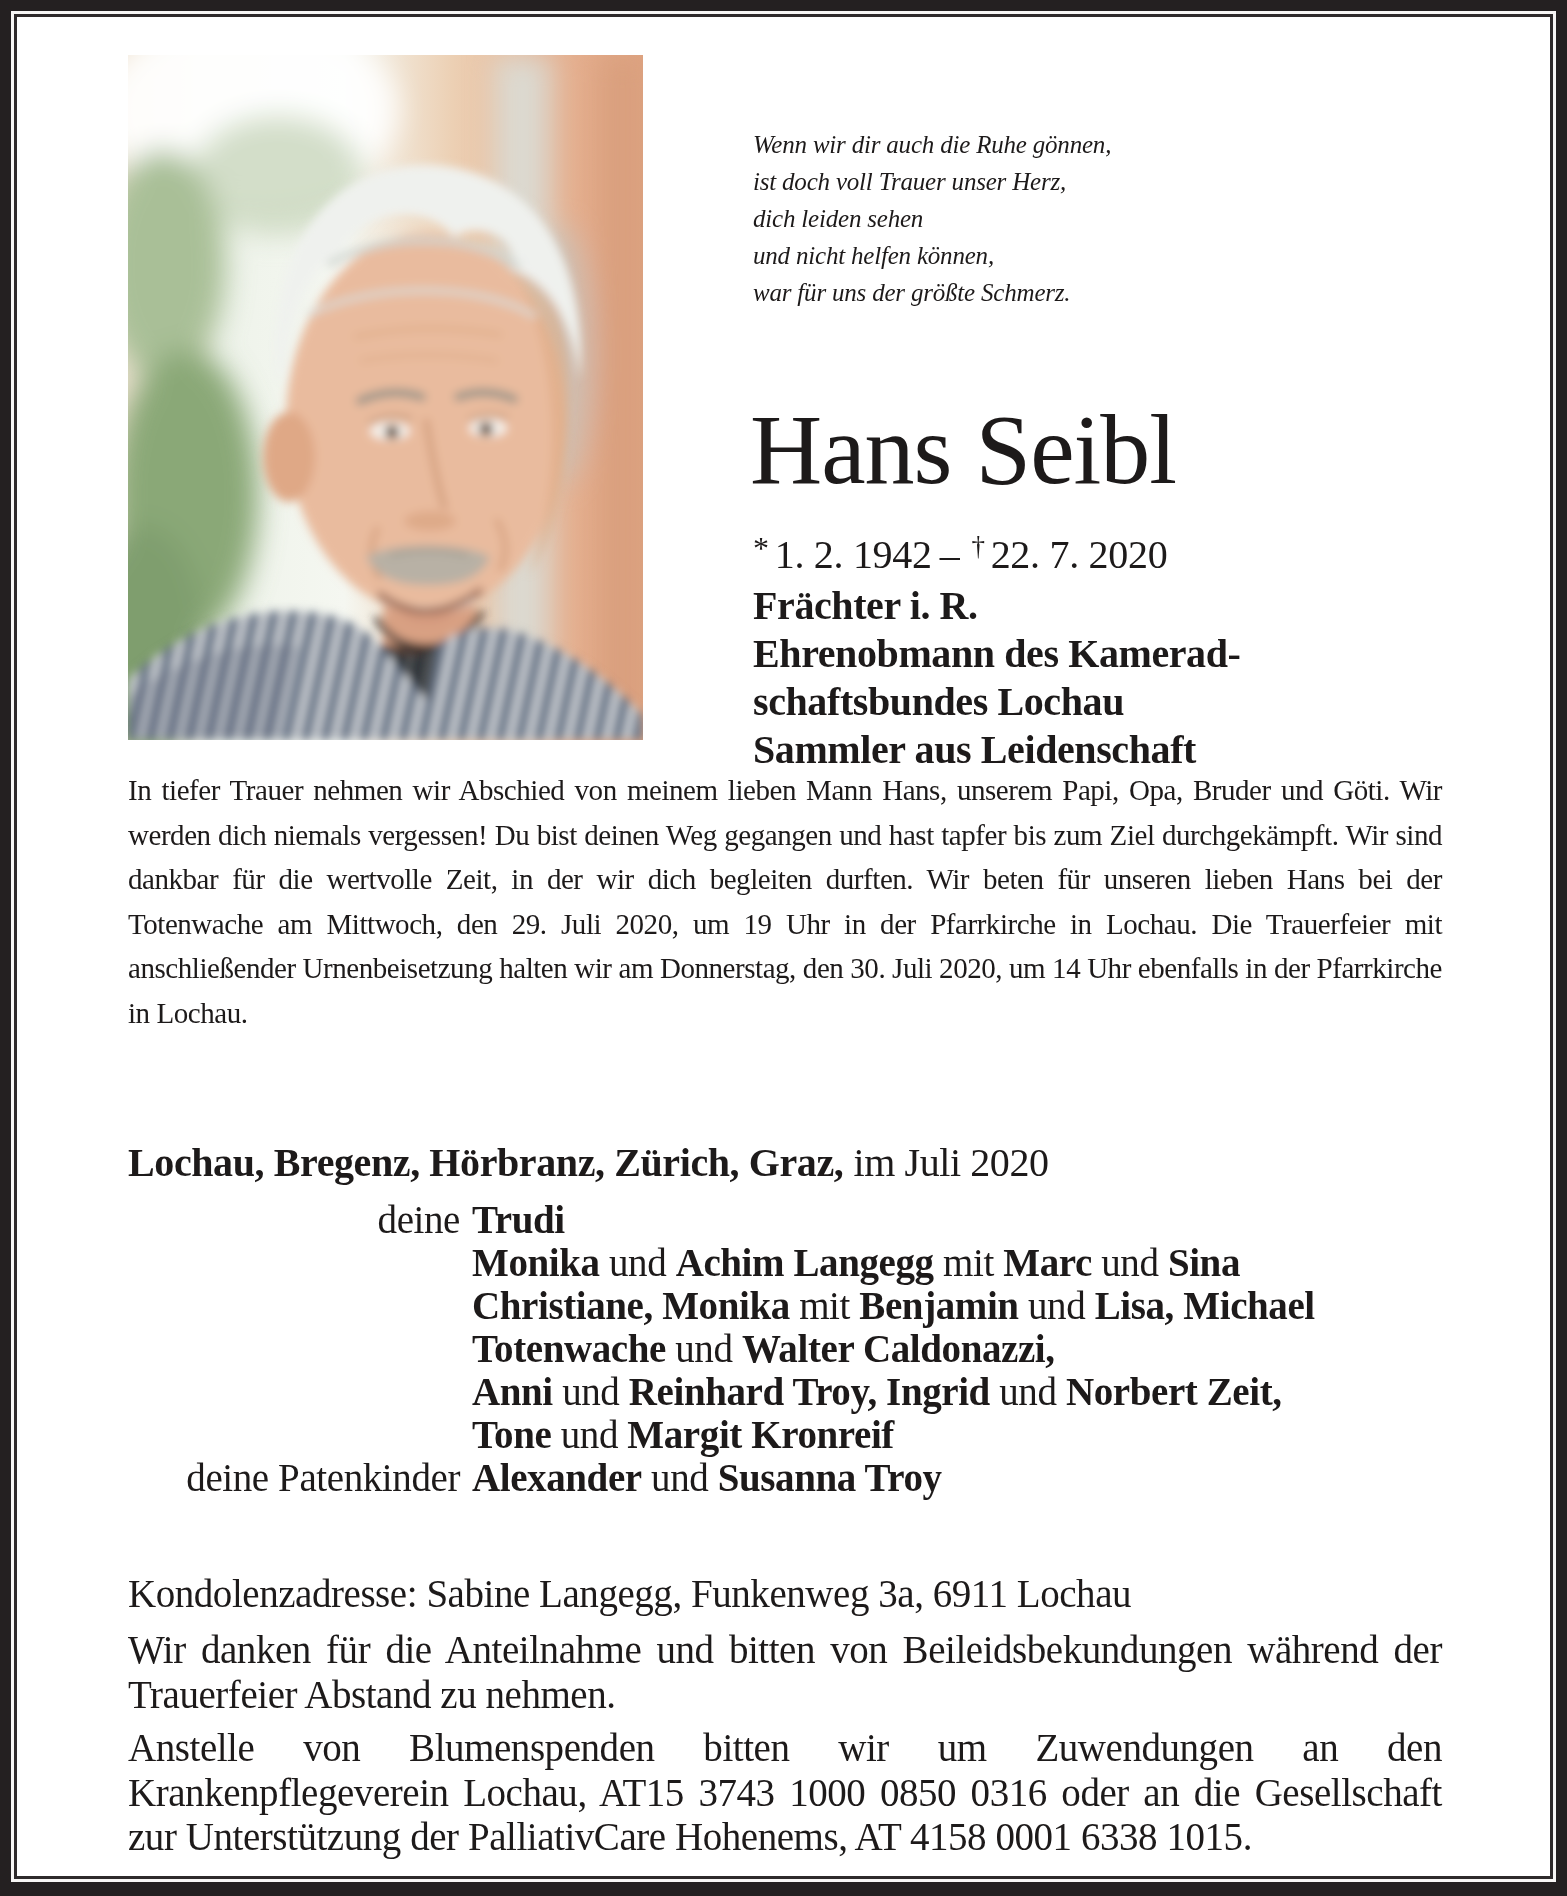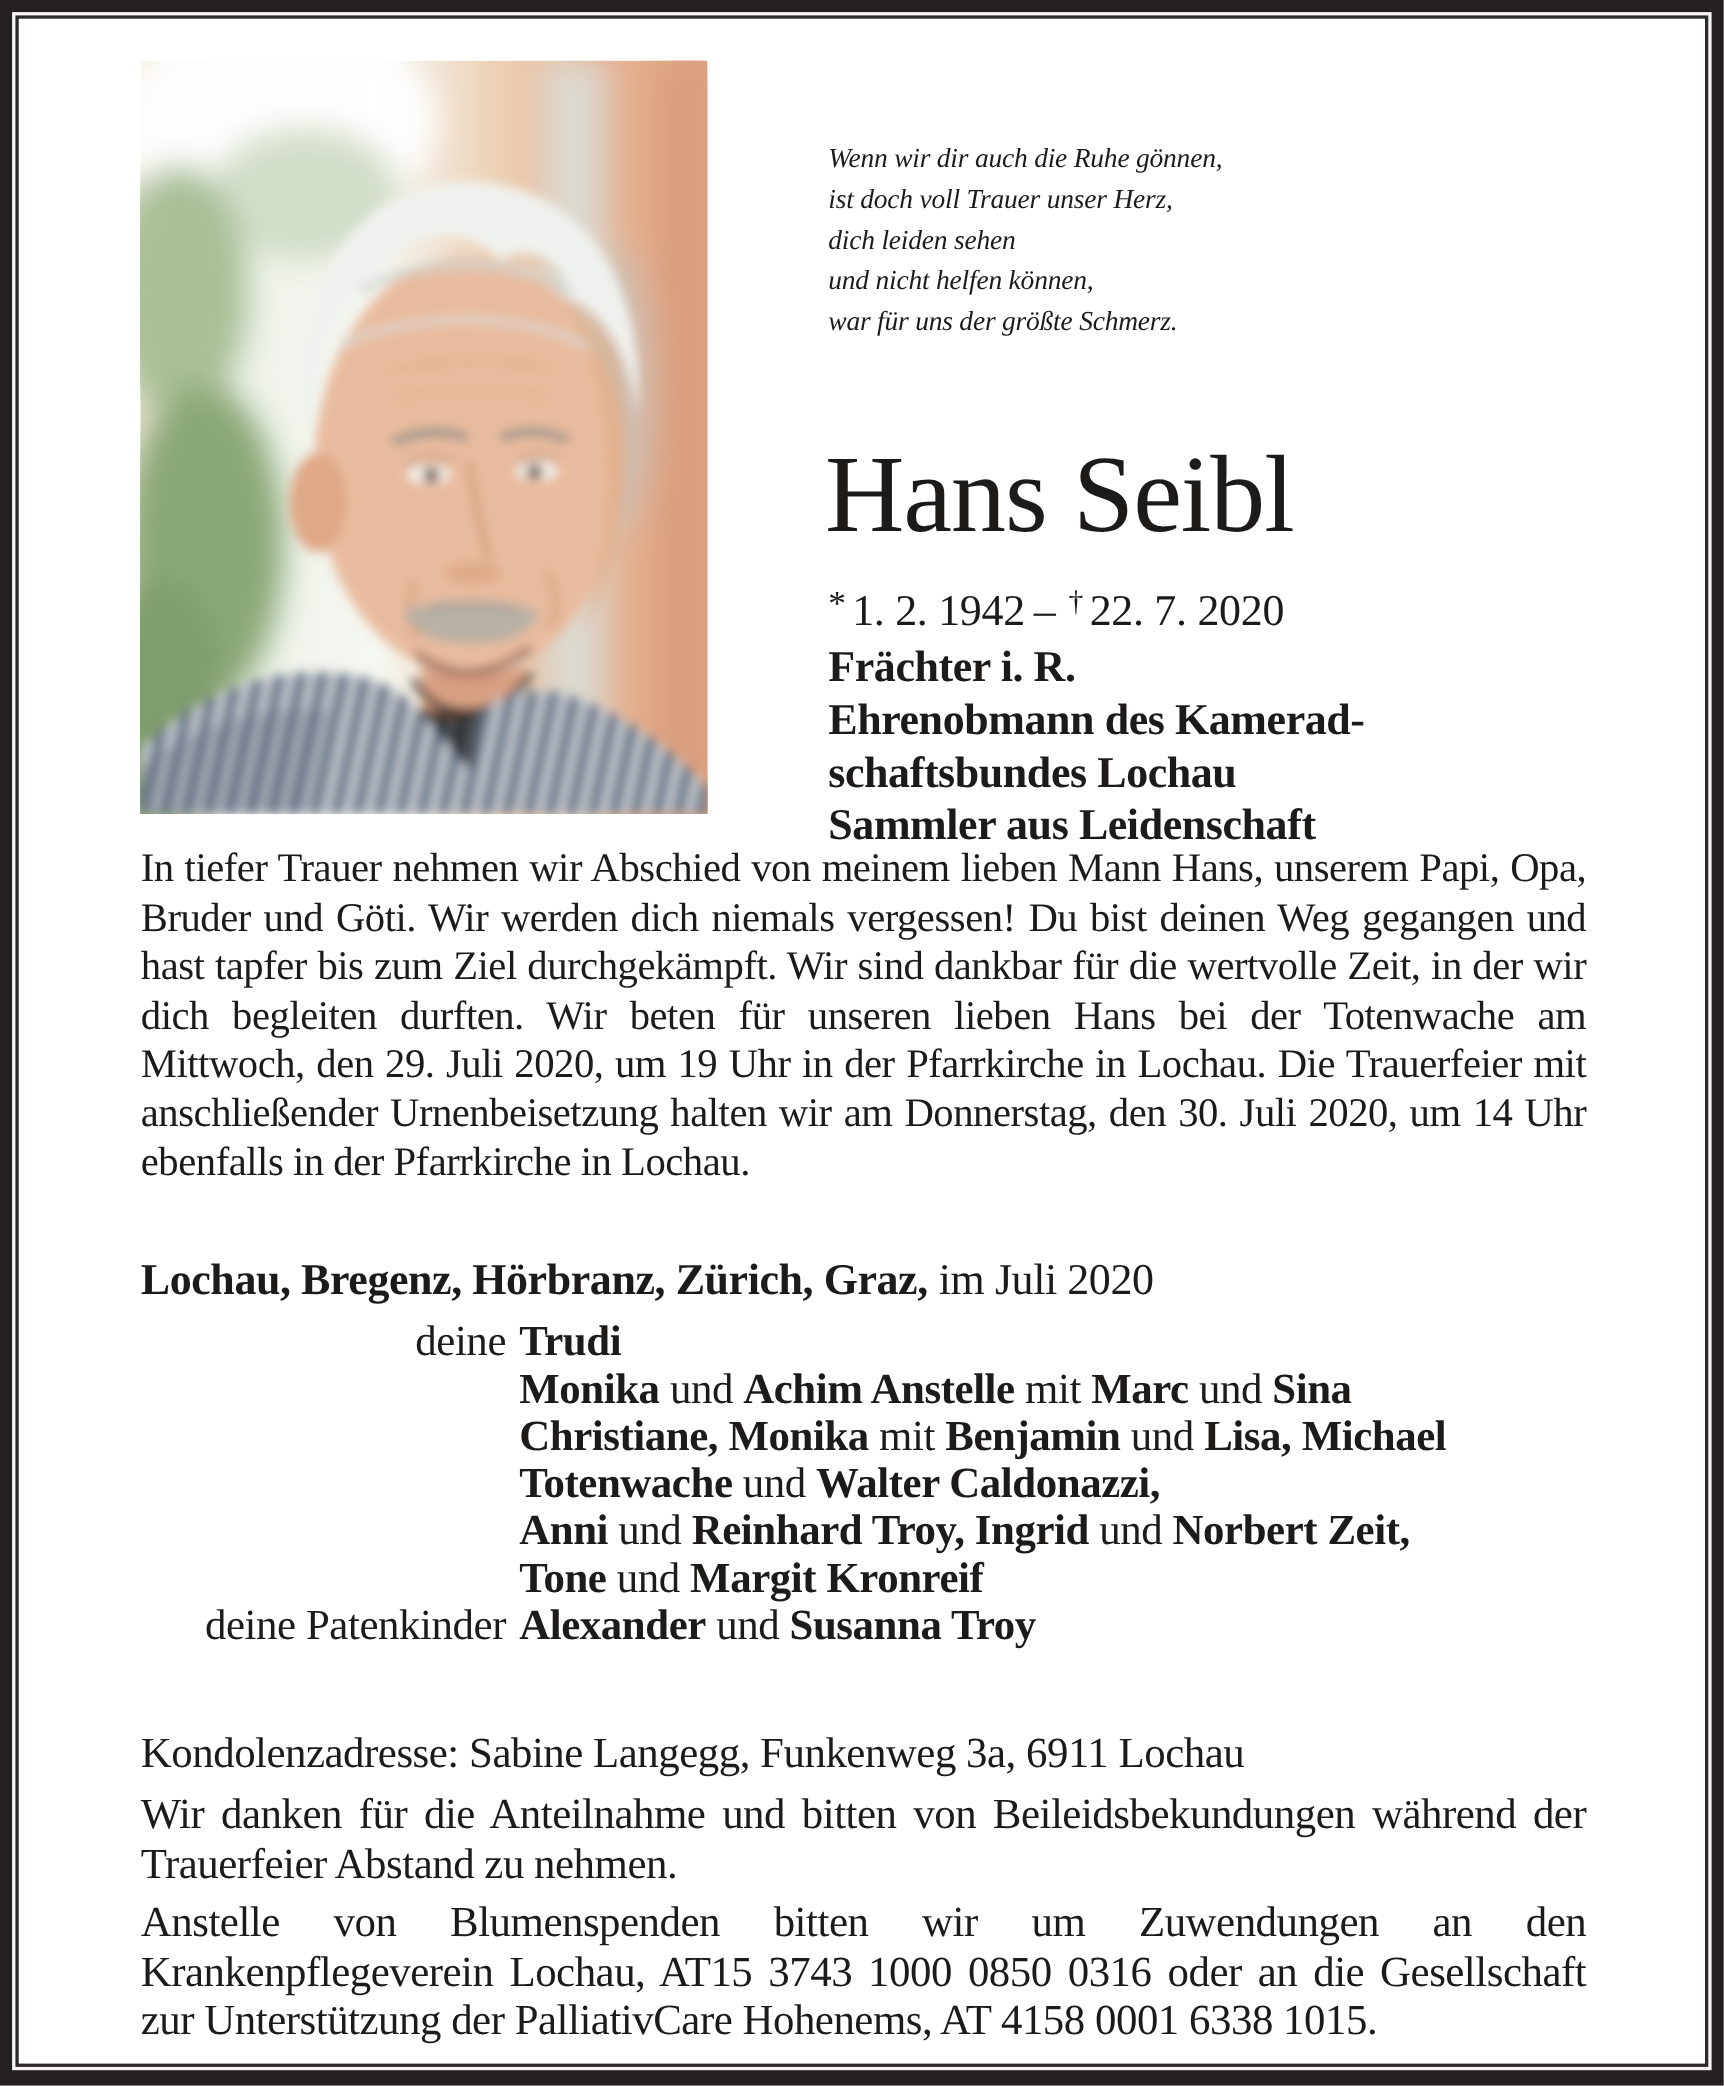--- a/index.html
+++ b/index.html
@@ -47,21 +47,21 @@
   .dates .sym-death{font-size:27px;vertical-align:13px;margin:0 6px 0 10px;}
   .dates .sep{margin:0 2px 0 8px;}
   .titles{
     position:absolute;left:753px;top:582px;width:700px;
     font-size:40px;line-height:48px;font-weight:700;
     white-space:pre-line;
     letter-spacing:-0.4px;
   }
   .announcement{
     position:absolute;left:128px;top:768px;width:1314px;
-    font-size:37px;line-height:44.5px;
+    font-size:29px;line-height:44.5px;
     text-align:justify;
     letter-spacing:-0.45px;
   }
   .places{
     position:absolute;left:128px;top:1140px;width:1314px;
     font-size:40px;line-height:46px;
     letter-spacing:-0.4px;
     white-space:nowrap;
   }
   .places .bold{font-weight:700;}
@@ -215,21 +215,21 @@
   </div>
 
   <div class="signature">
     <div id="sig-rows">
         <div class="sig-row">
           <span class="sig-label">deine</span>
           <span class="sig-names"><span class="b">Trudi</span></span>
         </div>
         <div class="sig-row">
           <span class="sig-label"></span>
-          <span class="sig-names"><span class="b">Monika</span><span class="r"> und </span><span class="b">Achim Anstelle</span><span class="r"> mit </span><span class="b">Marc</span><span class="r"> und </span><span class="b">Sina</span></span>
+          <span class="sig-names"><span class="b">Monika</span><span class="r"> und </span><span class="b">Achim Langegg</span><span class="r"> mit </span><span class="b">Marc</span><span class="r"> und </span><span class="b">Sina</span></span>
         </div>
         <div class="sig-row">
           <span class="sig-label"></span>
           <span class="sig-names"><span class="b">Christiane, Monika</span><span class="r"> mit </span><span class="b">Benjamin</span><span class="r"> und </span><span class="b">Lisa, Michael</span></span>
         </div>
         <div class="sig-row">
           <span class="sig-label"></span>
           <span class="sig-names"><span class="b">Totenwache</span><span class="r"> und </span><span class="b">Walter Caldonazzi,</span></span>
         </div>
         <div class="sig-row">

